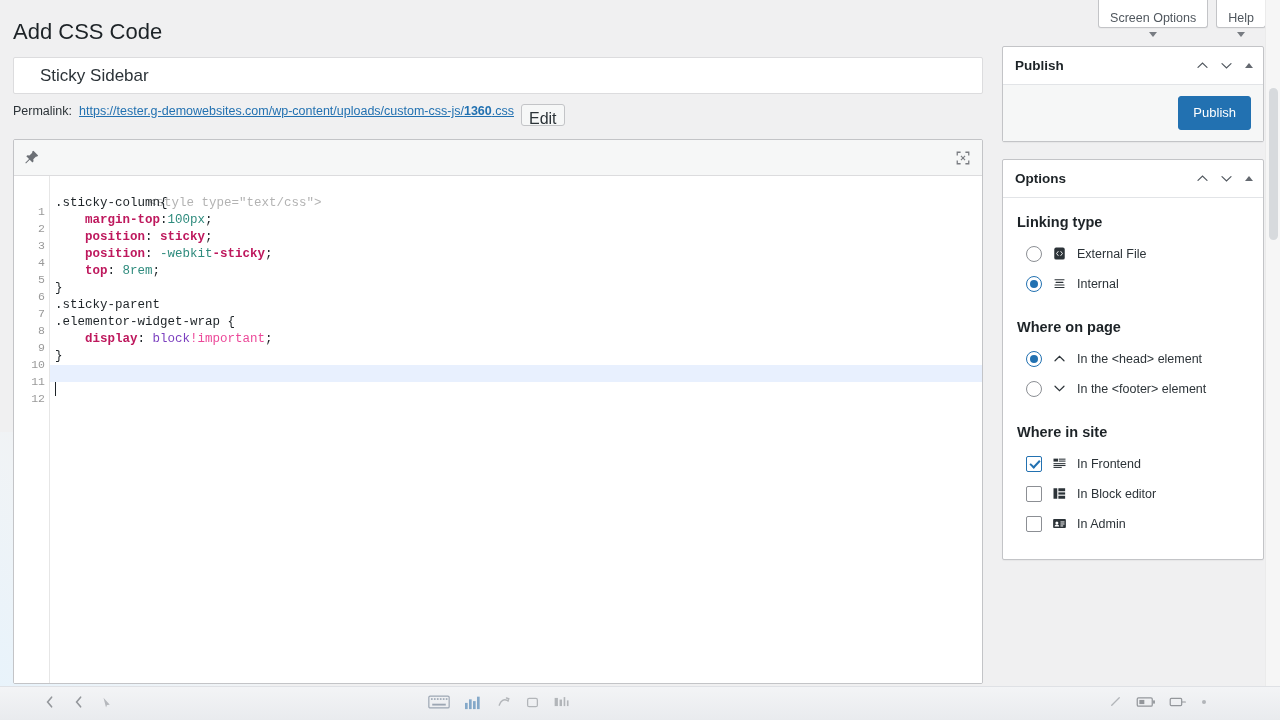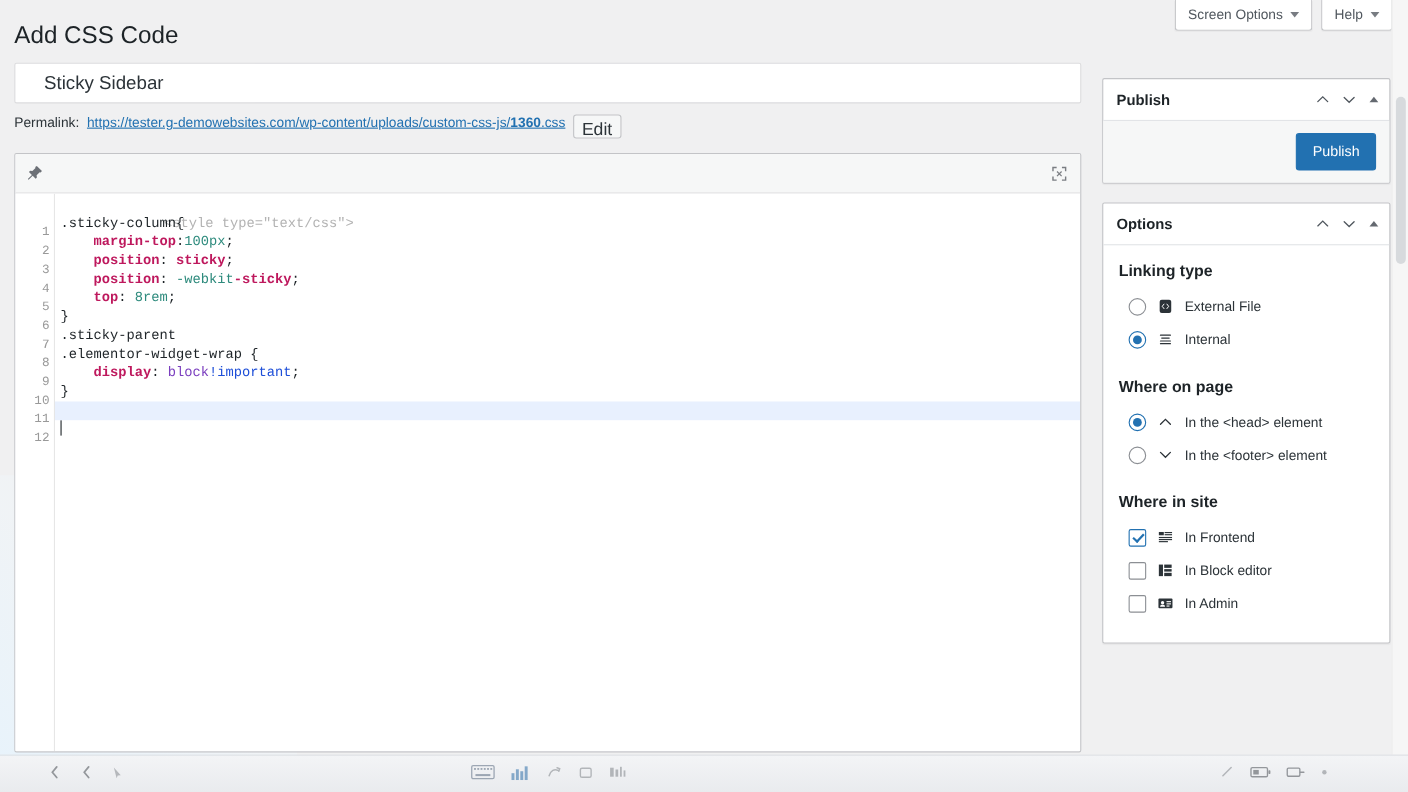--- a/index.html
+++ b/index.html
@@ -40,20 +40,21 @@
     border-radius: 0 0 3px 3px;
     height: 28px;
     padding: 12px 11px;
     display: flex; align-items: center; gap: 7px;
     font-size: 12.5px;
     color: #50575e;
     line-height: 1;
     box-shadow: 0 1px 1px rgba(0,0,0,0.03);
     cursor: pointer;
     white-space: nowrap;
+    flex-direction: column;
   }
   .caret-down {
     width: 0; height: 0;
     border-left: 4px solid transparent;
     border-right: 4px solid transparent;
     border-top: 5px solid #787c82;
     display: inline-block;
   }
 
   
@@ -172,40 +173,40 @@
     height: 17px;
     padding-left: 5px;
     white-space: pre;
     color: #1d2327;
   }
   .cm-comment { color: #b3b3b3; }
   .cm-sel     { color: #1d2327; }
   .cm-prop    { color: #be185d; font-weight: 700; }
   .cm-num     { color: #2e8b7d; }
   .cm-kw      { color: #7b3fbf; }
-  .cm-imp     { color: #1d4ed8; }
+  .cm-imp     { color: #ec4899; }
   .cm-plain   { color: #1d2327; }
   .active-line {
     background: #e8f0fe;
     position: absolute;
     left: 0; right: 0;
     height: 17px;
   }
   .caret {
     display: inline-block;
     width: 1px; height: 14px;
     background: #1d2327;
     vertical-align: -2px;
     margin-left: 0px;
   }
 
   
   .side-col {
     position: absolute;
-    left: 1002px; top: 71px;
+    left: 1002px; top: 46px;
     width: 262px;
     z-index: 3;
   }
   .panel {
     background: #fff;
     border: 1px solid #c3c4c7;
     border-radius: 2px;
     margin-bottom: 17px;
     box-shadow: 0 1px 1px rgba(0,0,0,0.04);
   }

